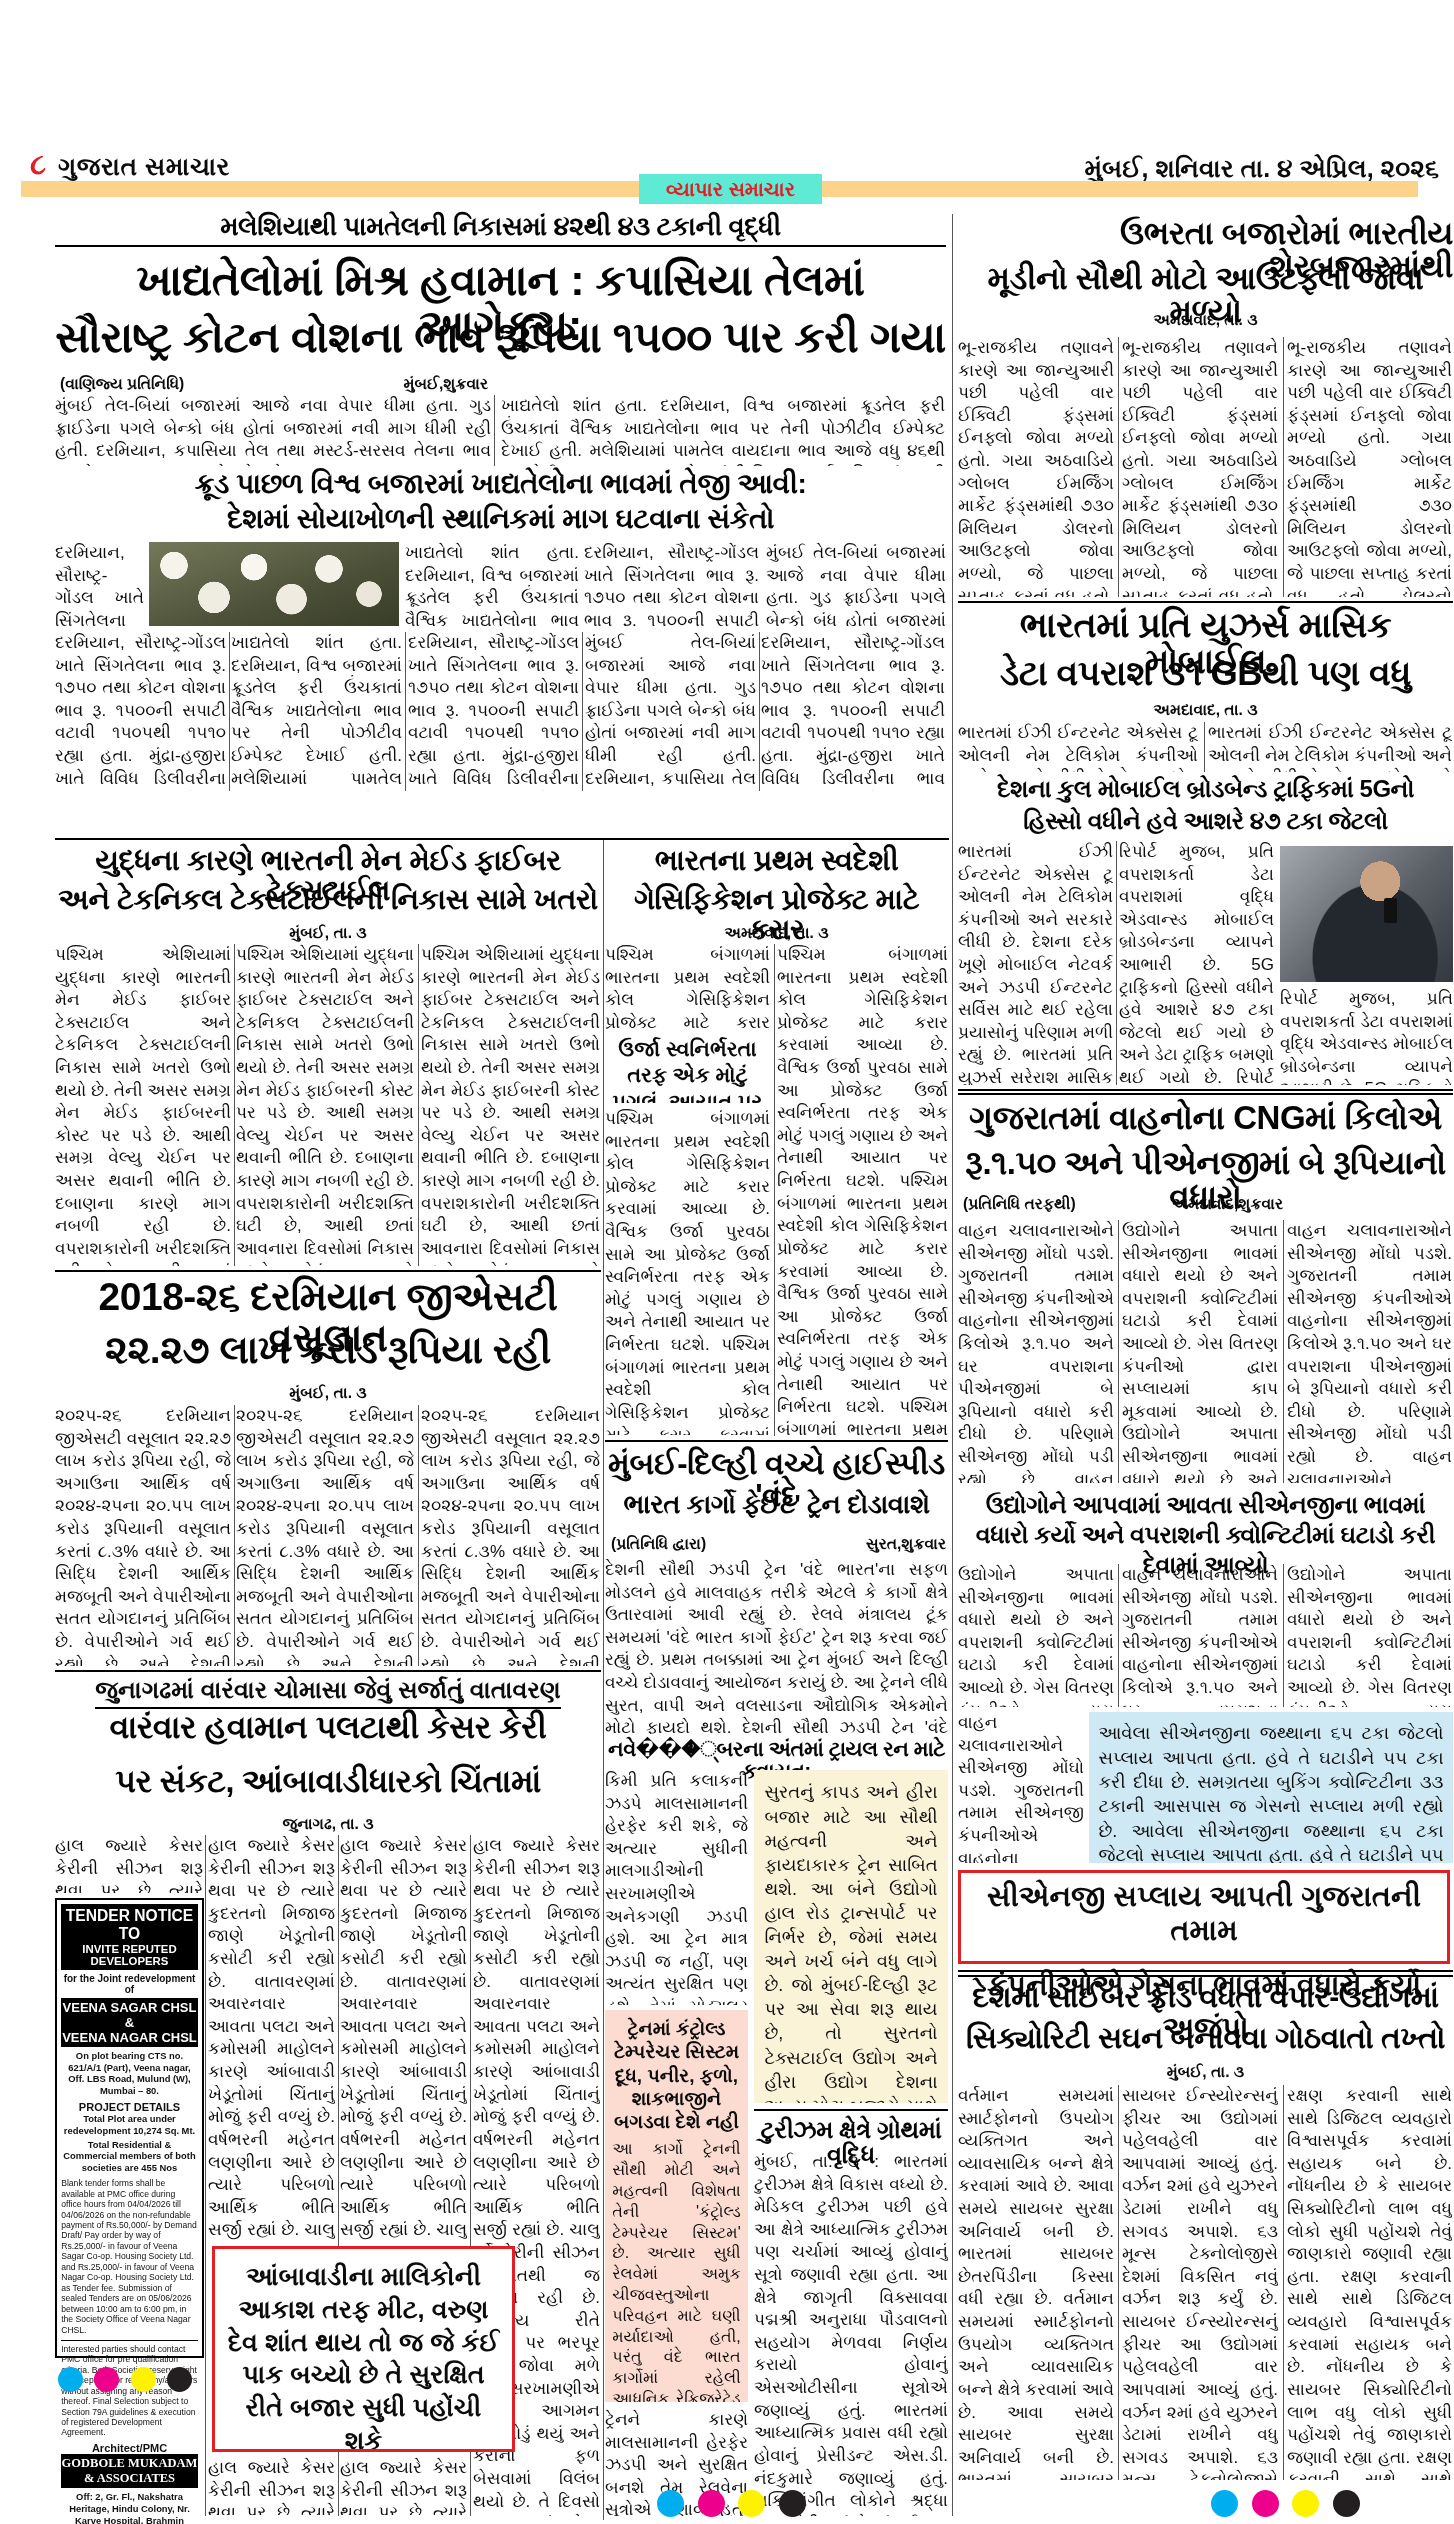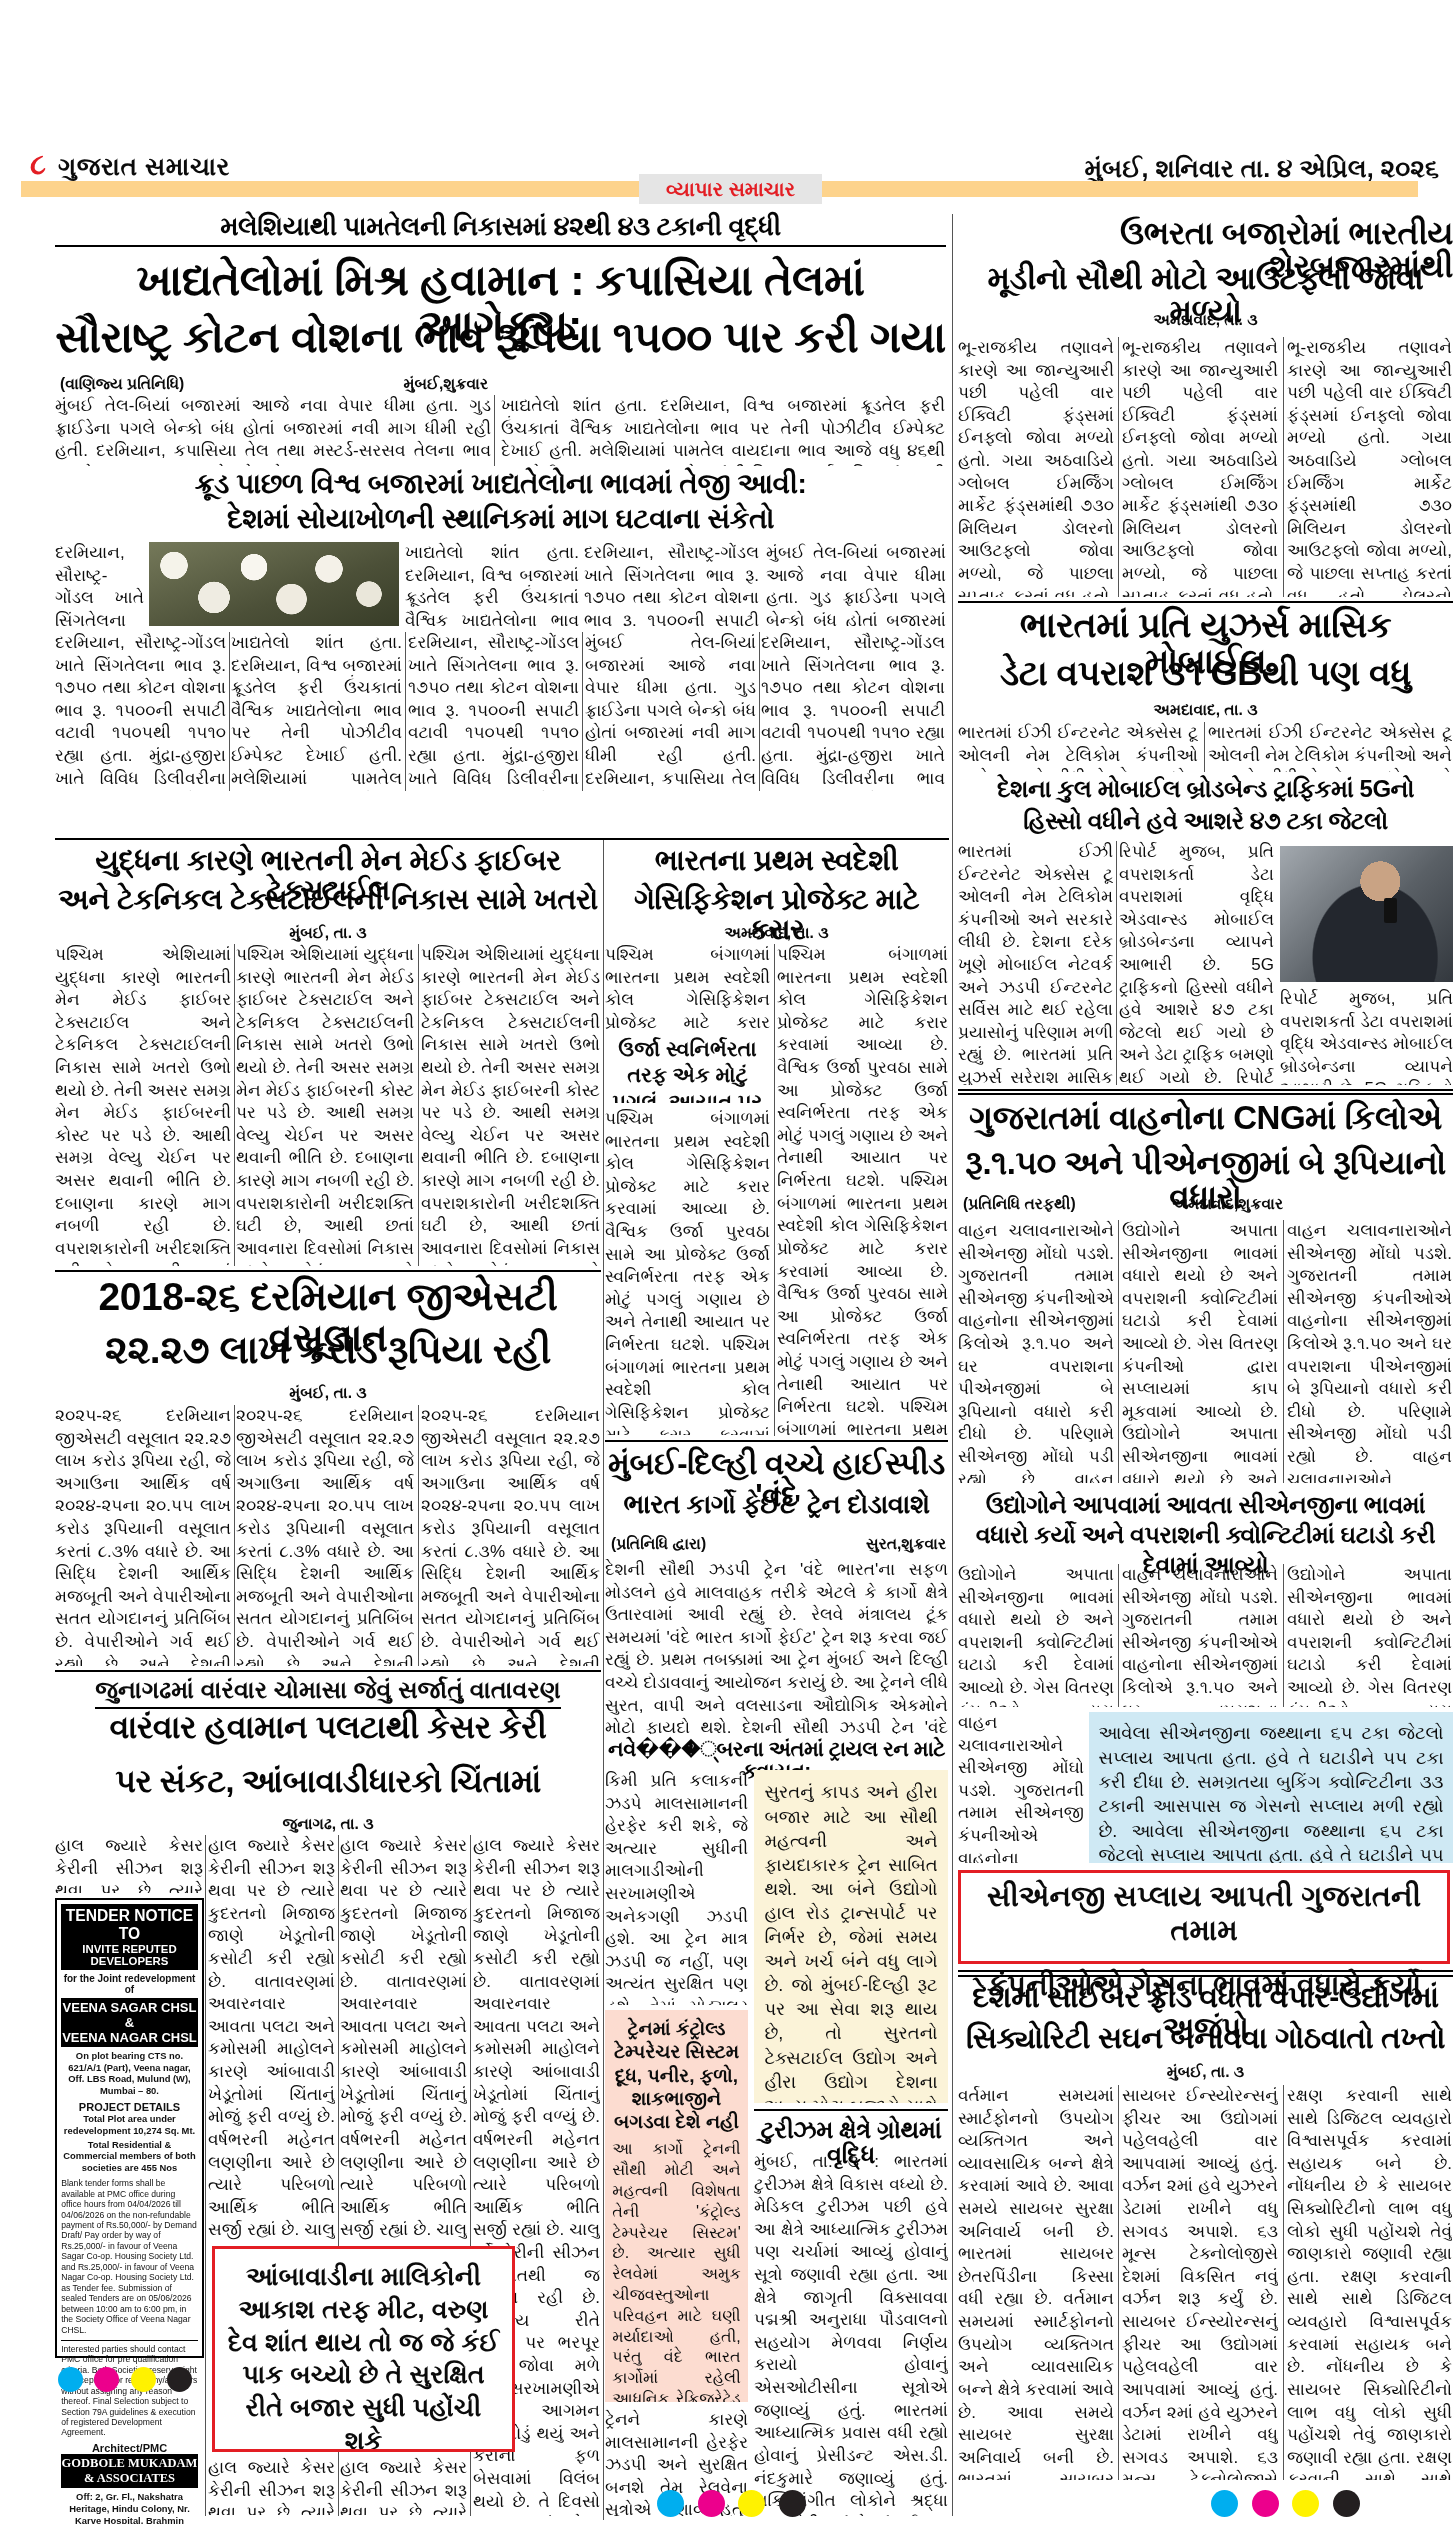--- a/index.html
+++ b/index.html
@@ -36,21 +36,21 @@
 </style>
 </head>
 <body>
 
 <div class="page">
 
   <div class="abs" style="left:30px;top:148px;font-size:29px;font-weight:900;color:#e31e24;">૮</div>
   <div class="abs" style="left:58px;top:152px;font-size:25px;font-weight:900;letter-spacing:0.5px;">ગુજરાત સમાચાર</div>
   <div class="abs" style="left:1065px;top:154px;width:374px;text-align:right;font-size:25px;font-weight:700;">મુંબઈ, શનિવાર તા. ૪ એપ્રિલ, ૨૦૨૬</div>
   <div class="abs" style="left:21px;top:181px;width:1397px;height:15.6px;background:#fdd38c;"></div>
-  <div class="abs" style="left:639px;top:174px;width:183px;height:30px;background:#e5e5e5;text-align:center;line-height:30px;font-size:20px;font-weight:900;color:#e31e24;">વ્યાપાર સમાચાર</div>
+  <div class="abs" style="left:639px;top:174px;width:183px;height:30px;background:#5eead4;text-align:center;line-height:30px;font-size:20px;font-weight:900;color:#e31e24;">વ્યાપાર સમાચાર</div>
 
   <div class="vr" style="left:952px;top:214px;height:2302px;"></div>
   <div class="vr" style="left:603px;top:838px;height:1682px;"></div>
 
   <div class="hl" style="left:55px;top:213px;width:891px;font-size:26px;border-bottom:2.6px solid #000;padding-bottom:5px;">મલેશિયાથી પામતેલની નિકાસમાં ૪૨થી ૪૩ ટકાની વૃદ્ધી</div>
   <div class="hl" style="left:55px;top:258px;width:891px;font-size:43px;">ખાદ્યતેલોમાં મિશ્ર હવામાન : કપાસિયા તેલમાં આગેકૂચ:</div>
   <div class="hl" style="left:55px;top:315px;width:891px;font-size:43px;">સૌરાષ્ટ્ર કોટન વોશના ભાવ રૂપિયા ૧૫૦૦ પાર કરી ગયા</div>
   <div class="abs b" style="left:60px;top:375px;font-size:15.6px;">(વાણિજ્ય પ્રતિનિધિ)</div>
   <div class="abs b" style="left:322px;top:375px;width:166px;text-align:right;font-size:15.6px;">મુંબઈ,શુક્રવાર</div>
   <div class="body" style="left:55px;top:395px;width:436px;height:71px;">મુંબઈ તેલ-બિયાં બજારમાં આજે નવા વેપાર ધીમા હતા. ગુડ ફ્રાઈડેના પગલે બેન્કો બંધ હોતાં બજારમાં નવી માગ ધીમી રહી હતી. દરમિયાન, કપાસિયા તેલ તથા મસ્ટર્ડ-સરસવ તેલના ભાવ આજે વધ્યા હતા જ્યારે સોયાતેલના ભાવ ઘટ્યા હતા. અન્ય મુંબઈ તેલ-બિયાં બજારમાં આજે નવા વેપાર ધીમા હતા. ગુડ ફ્રાઈડેના પગલે બેન્કો બંધ હોતાં બજારમાં નવી માગ ધીમી રહી હતી. દરમિયાન, કપાસિયા તેલ તથા મસ્ટર્ડ-સરસવ તેલના ભાવ આજે વધ્યા હતા જ્યારે સોયાતેલના ભાવ ઘટ્યા હતા. અન્ય</div>

